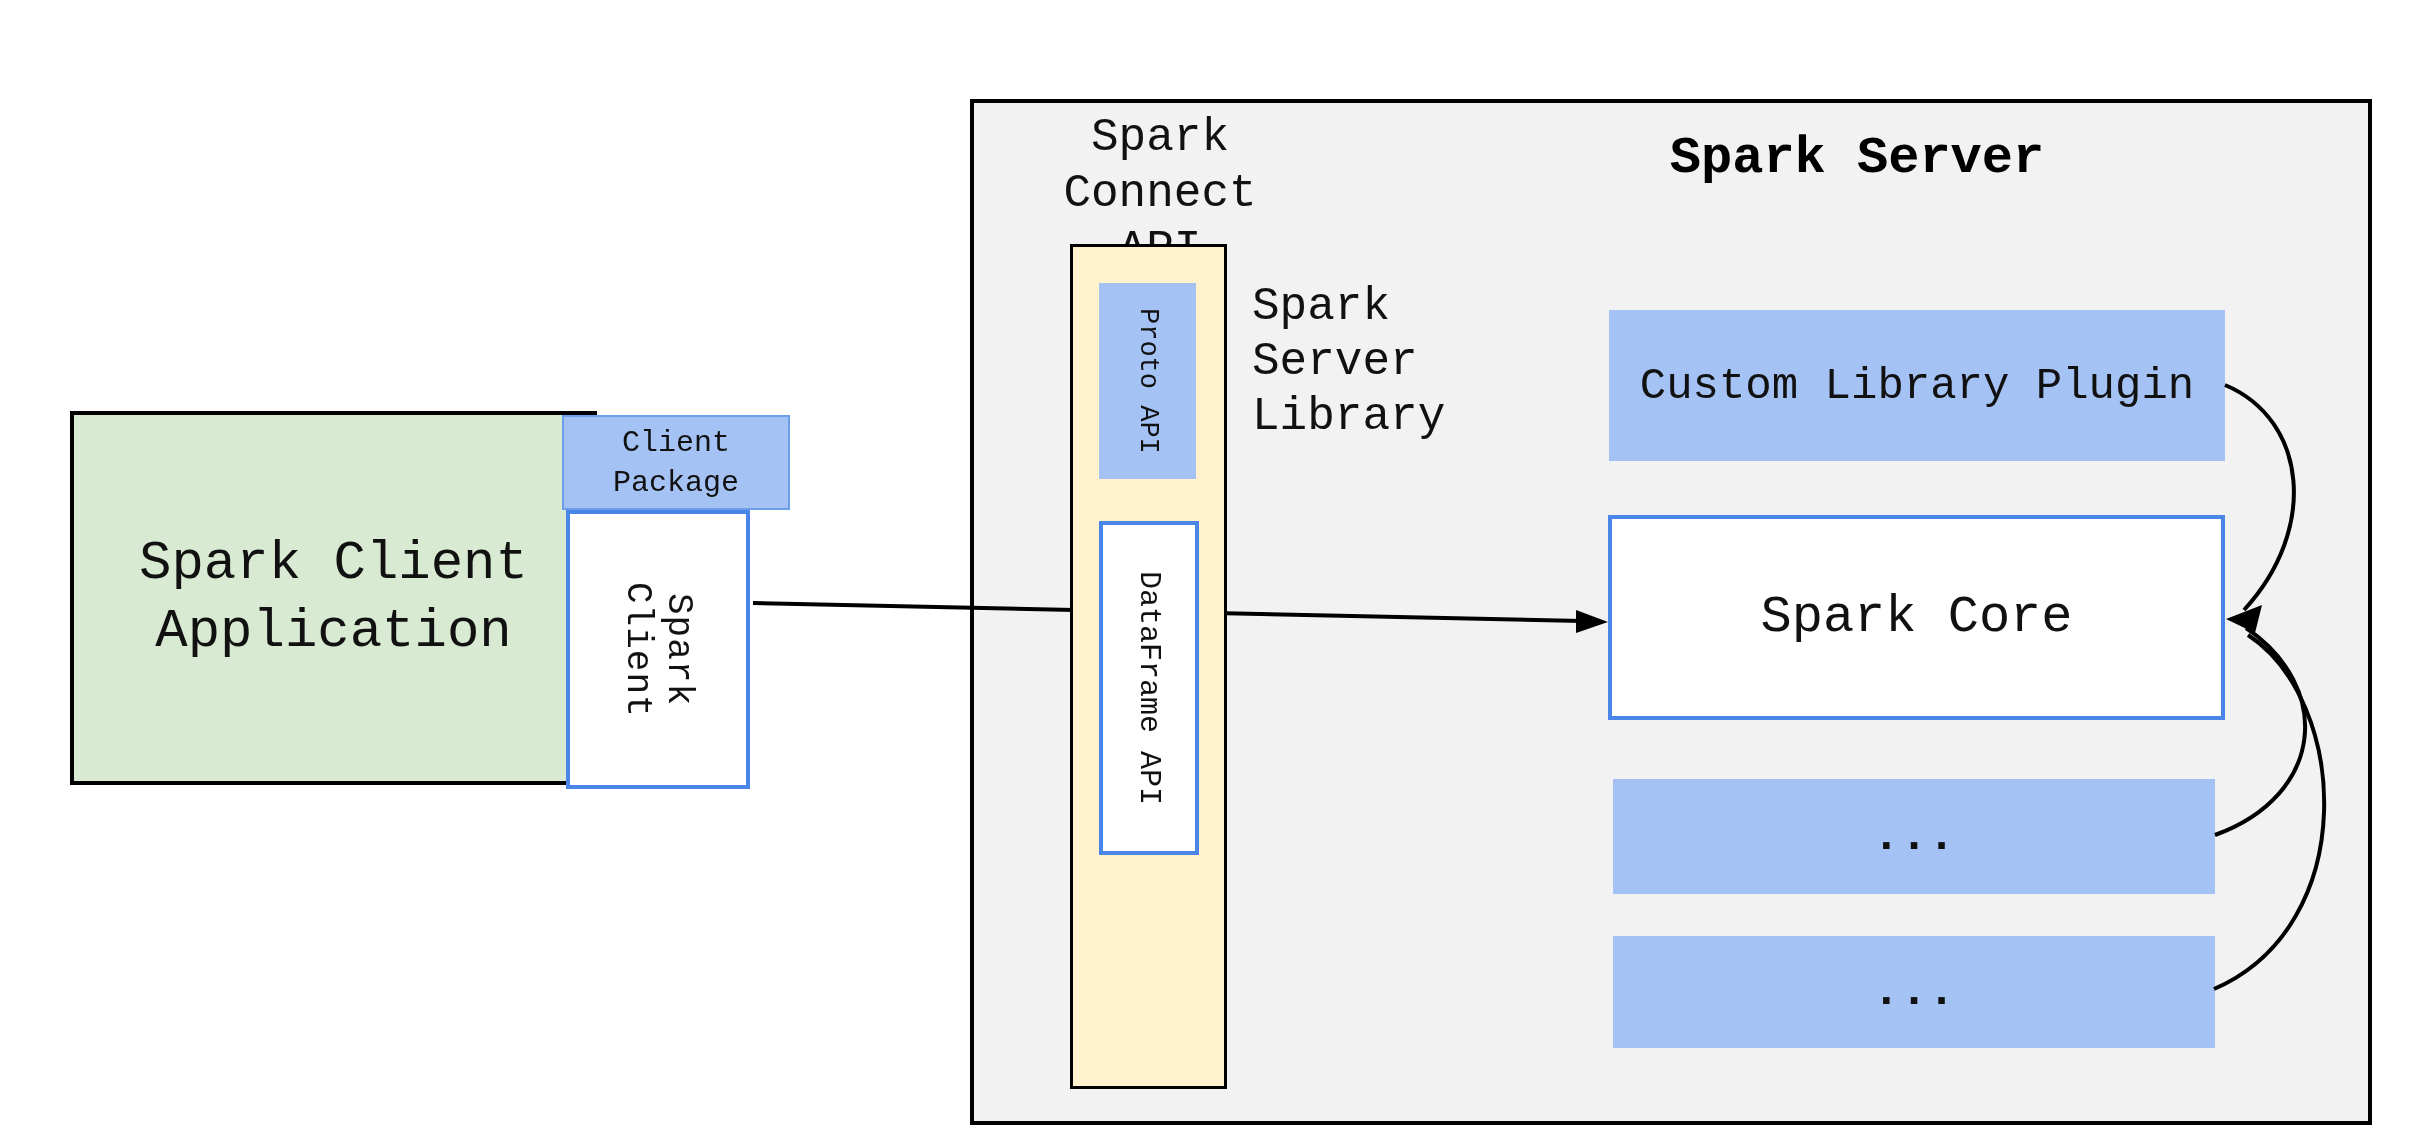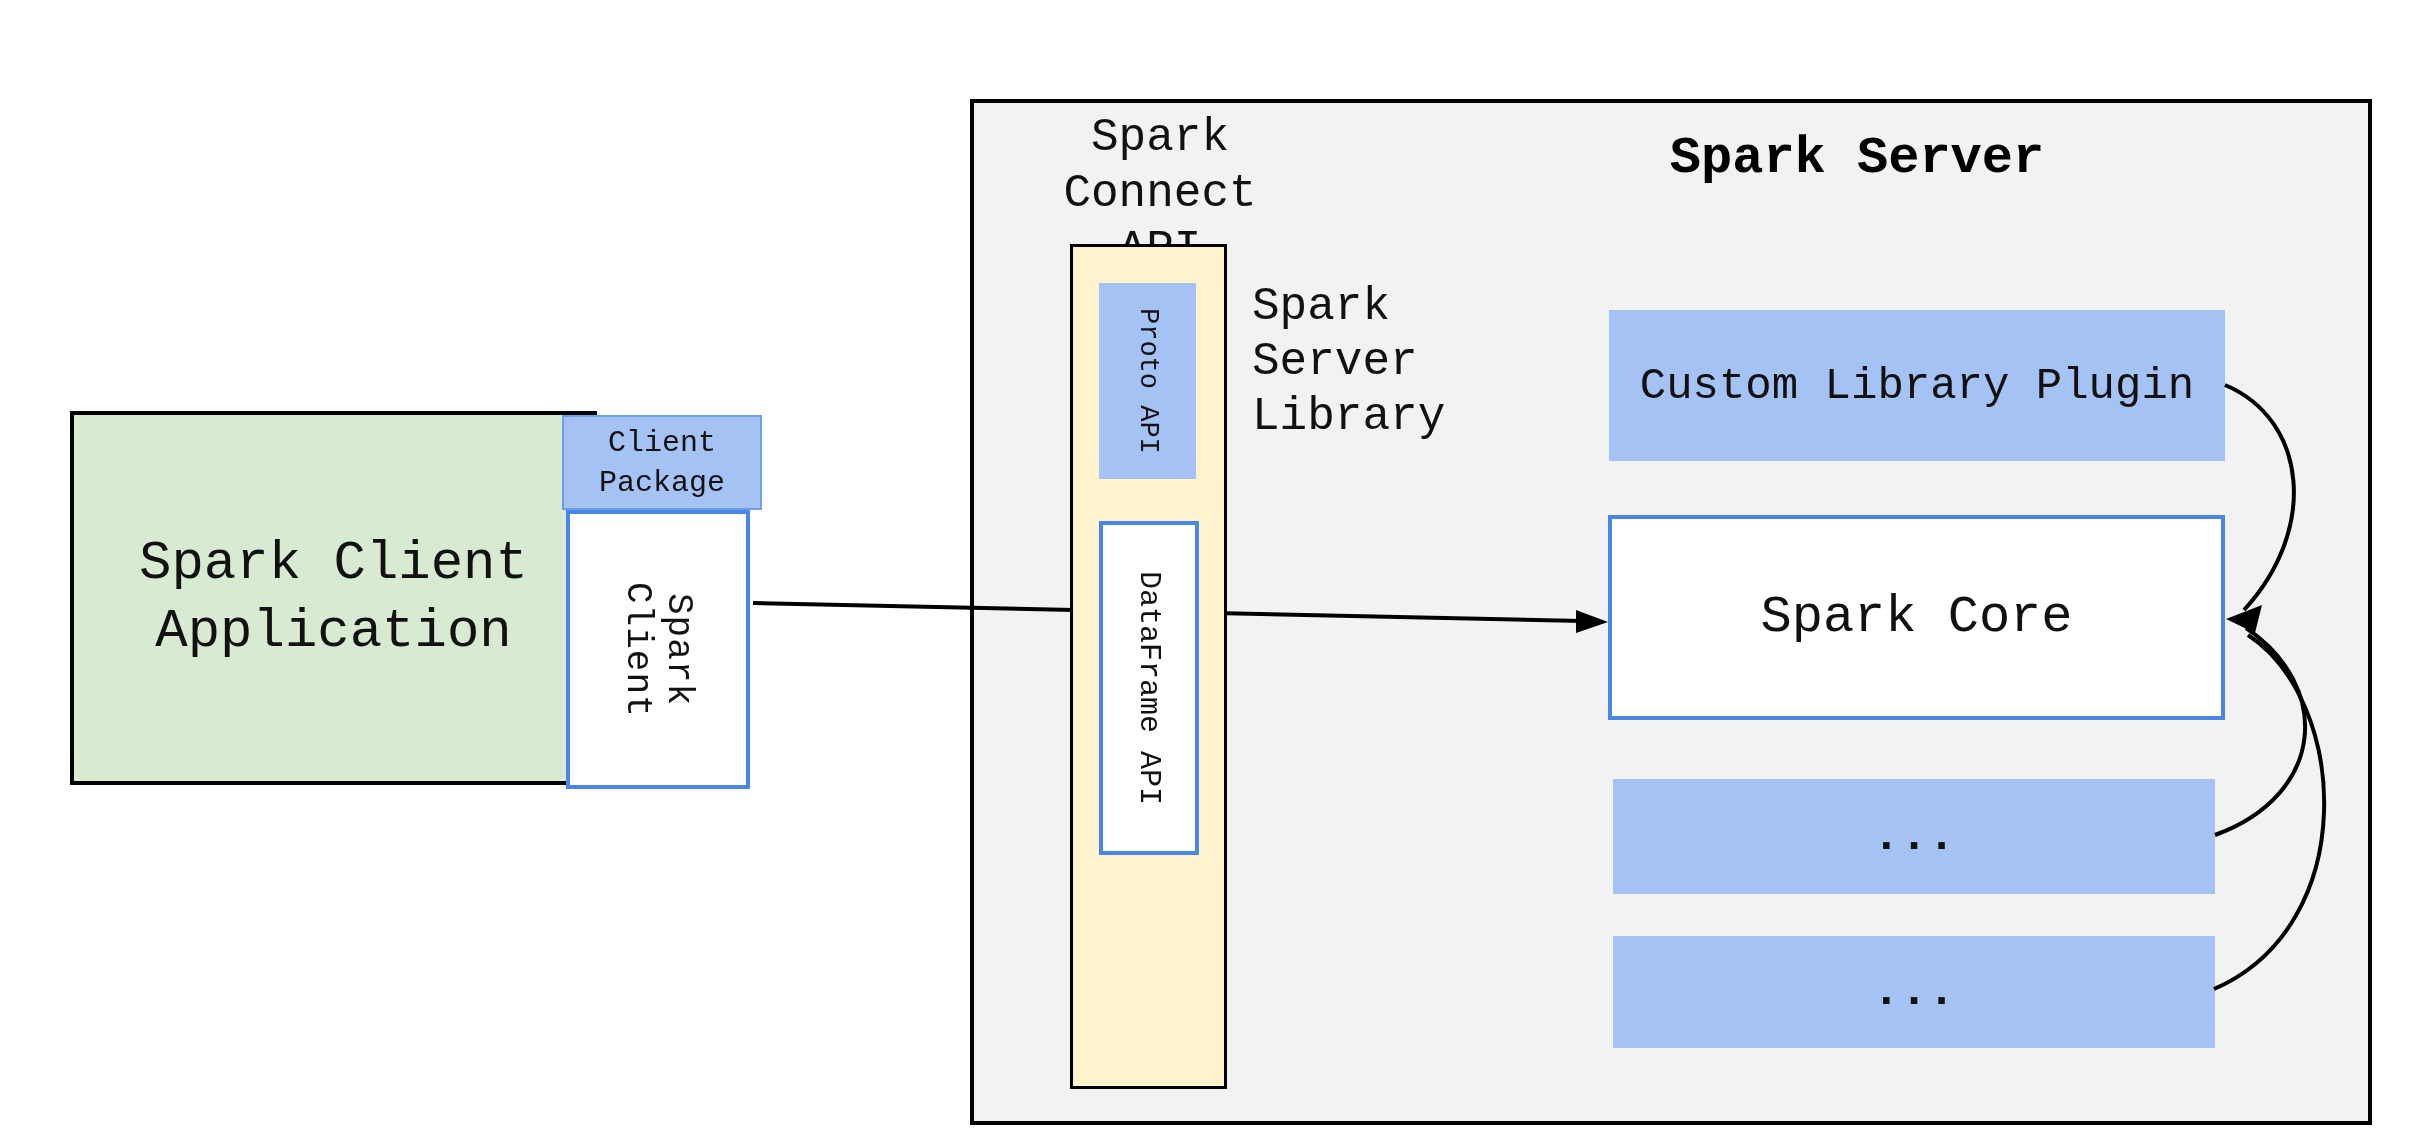--- a/index.html
+++ b/index.html
@@ -12,21 +12,21 @@
   .pre{white-space:pre-line;}
 
   
   #server-box{left:970px;top:67px;width:1402px;height:1026px;
     background:var(--gray_fill,#f2f2f2);border:4px solid #000;z-index:1;}
 
   
   #client-app{left:70px;top:379px;width:527px;height:374px;
     background:var(--green_fill,#d9ead3);border:4px solid #000;z-index:2;
     font-size:54px;line-height:68px;}
-  #client-package{left:562px;top:383px;width:200px;height:95px;
+  #client-package{left:562px;top:383px;width:228px;height:95px;
     background:var(--blue_fill,#a4c2f4);border:2px solid var(--blue_border_light,#6d9eeb);
     z-index:3;font-size:30px;line-height:40px;}
   #spark-client{left:566px;top:478px;width:184px;height:279px;
     background:#fff;border:4px solid var(--blue_border,#4a86e8);z-index:3;}
   .vtext{writing-mode:vertical-rl;}
   #spark-client .vtext{font-size:36px;letter-spacing:1px;}
 
   
   #connect-api-label{left:1000px;top:78px;width:320px;font-size:46px;line-height:56px;
     text-align:center;z-index:4;}

